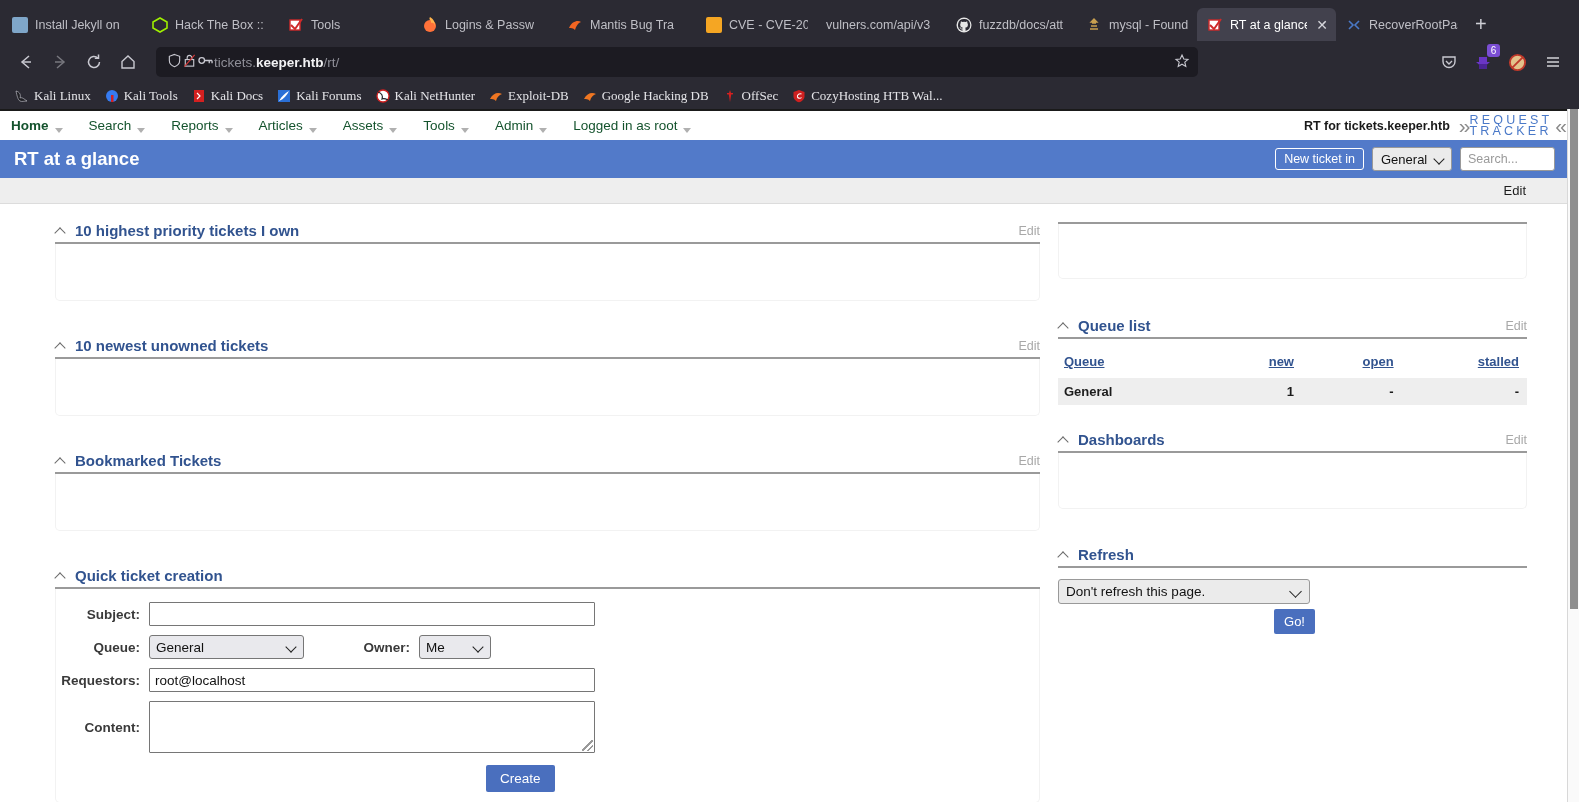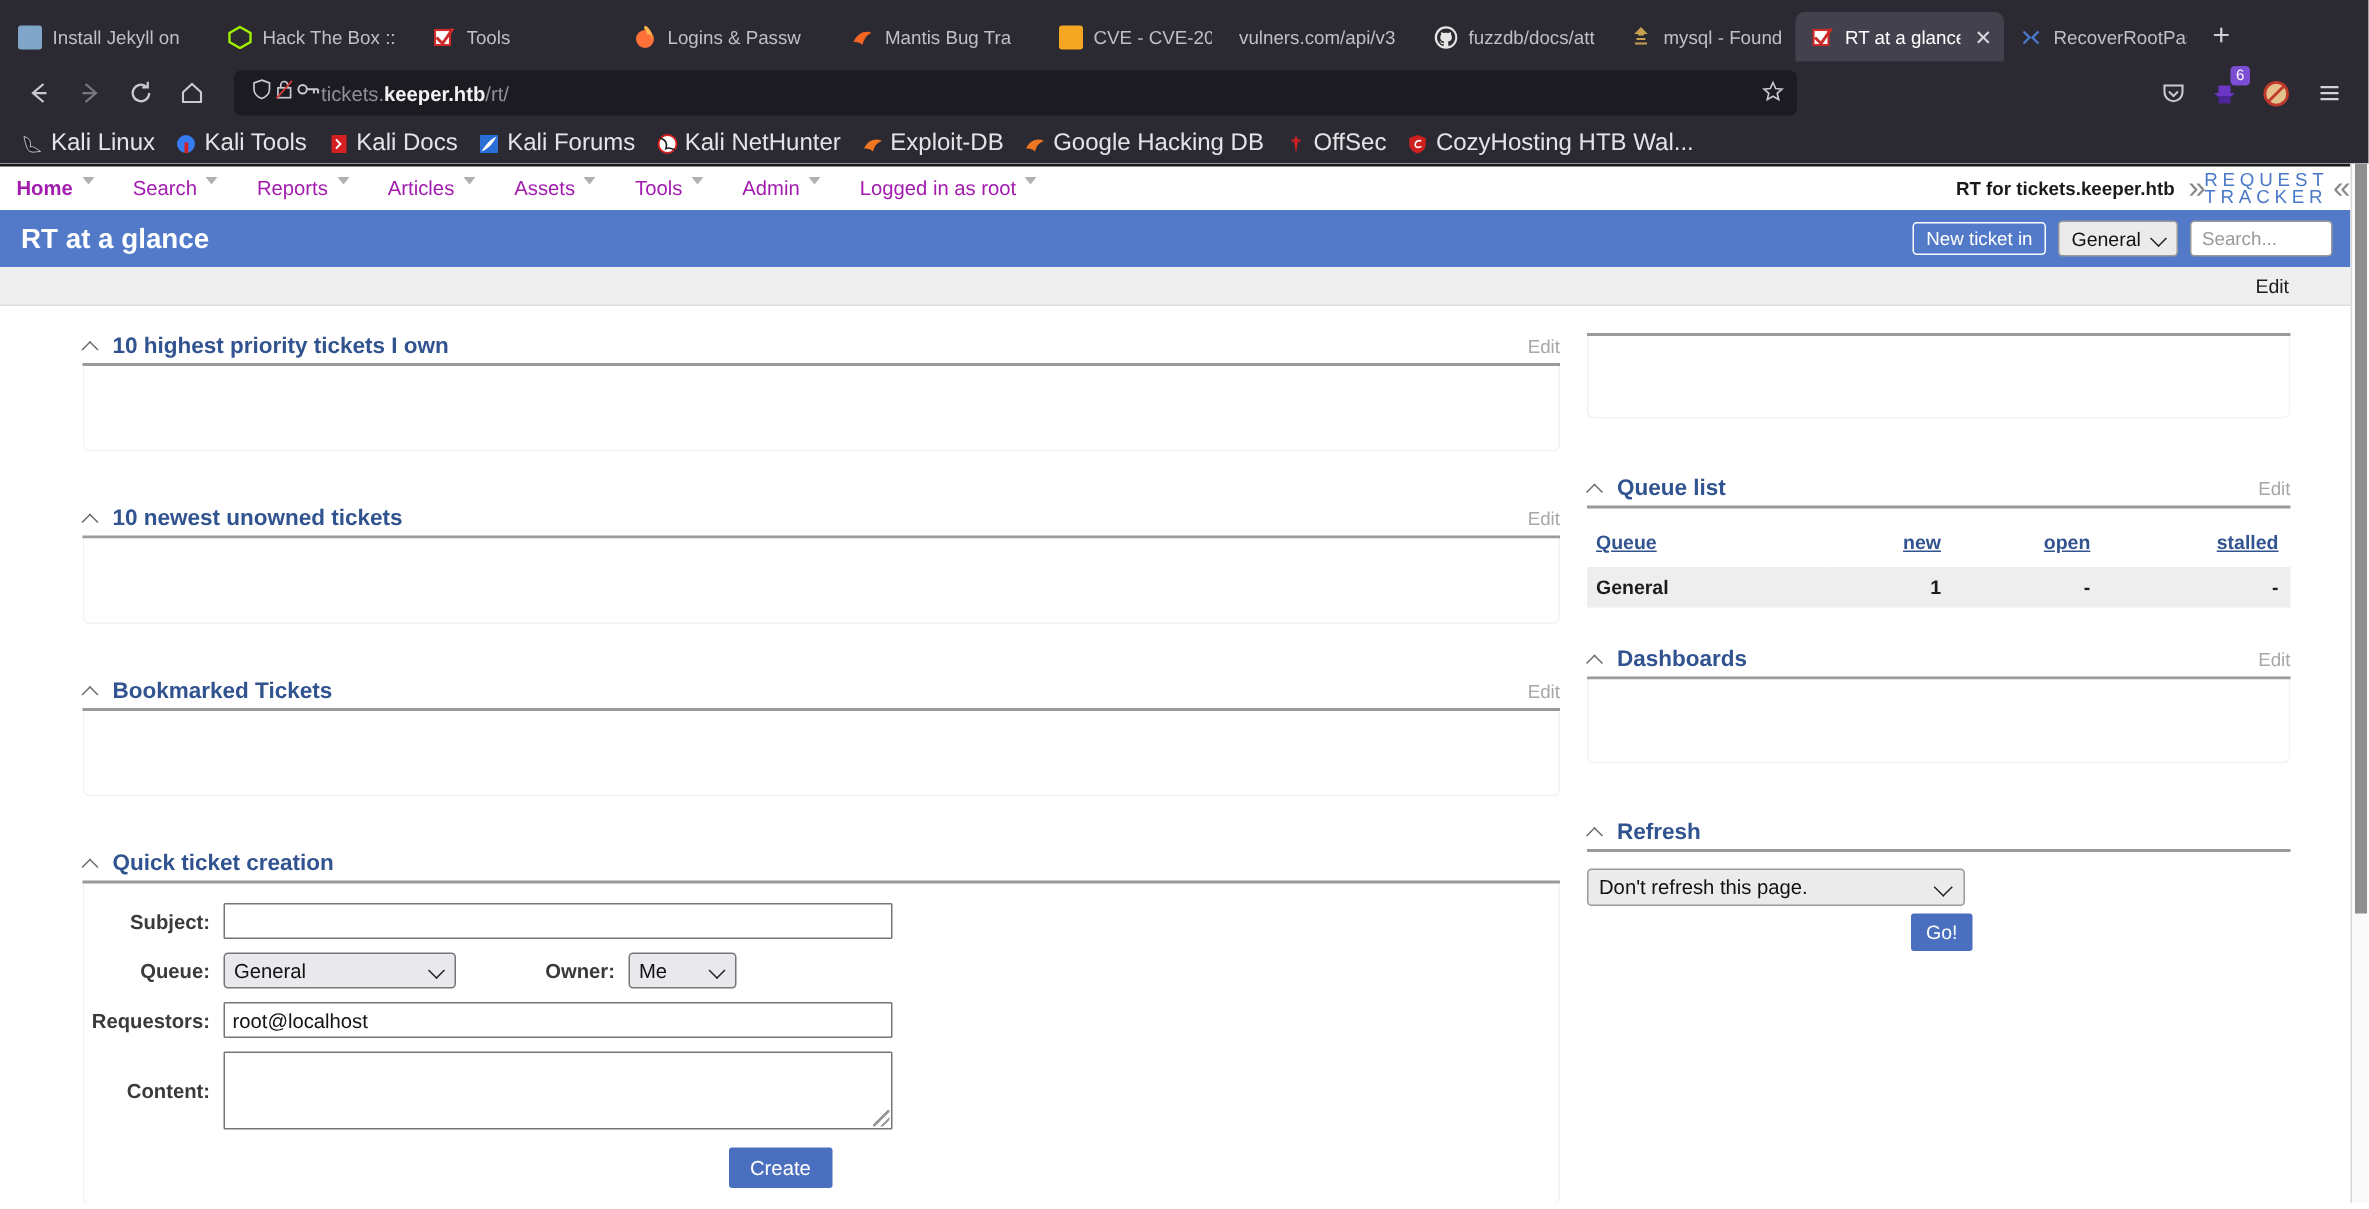--- a/index.html
+++ b/index.html
@@ -119,23 +119,24 @@
     background: #2b2a33;
     display: flex;
     align-items: center;
     padding: 0 8px;
     gap: 0;
   }
   .bm {
     display: flex; align-items: center; gap: 5px;
     padding: 2px 7px;
     color: #e4e4e8;
-    font-size: 16px;
+    font-size: 13px;
     white-space: nowrap;
     border-radius: 3px;
+    font-family: Liberation Serif, serif;
   }
   .bm .bmicon { width: 14px; height: 14px; flex: 0 0 14px; display:block; }
 
   
   .page {
     width: 1579px;
     height: 693px;
     background: #fff;
     position: relative;
     overflow: hidden;
@@ -161,24 +162,24 @@
     background: #ffffff;
     border-top: 2px solid #1a1a1a;
     display: flex;
     align-items: center;
     padding-left: 11px;
     font-size: 13.5px;
     position: relative;
   }
   .rt-menu { display: flex; align-items: center; }
   .rt-menu .mi {
-    display: flex; align-items: flex-start; gap: 6px;
+    display: flex; align-items: flex-end; gap: 6px;
     padding: 0 13px 0 0;
     margin-right: 13px;
-    color: #a21caf;
+    color: #14532d;
   }
   .rt-menu .mi.current { font-weight: bold; }
   .caret-dn {
     width: 0; height: 0;
     border-left: 4px solid transparent;
     border-right: 4px solid transparent;
     border-top: 5px solid #b0b0b0;
     display: inline-block;
   }
   .rt-brandwrap {

